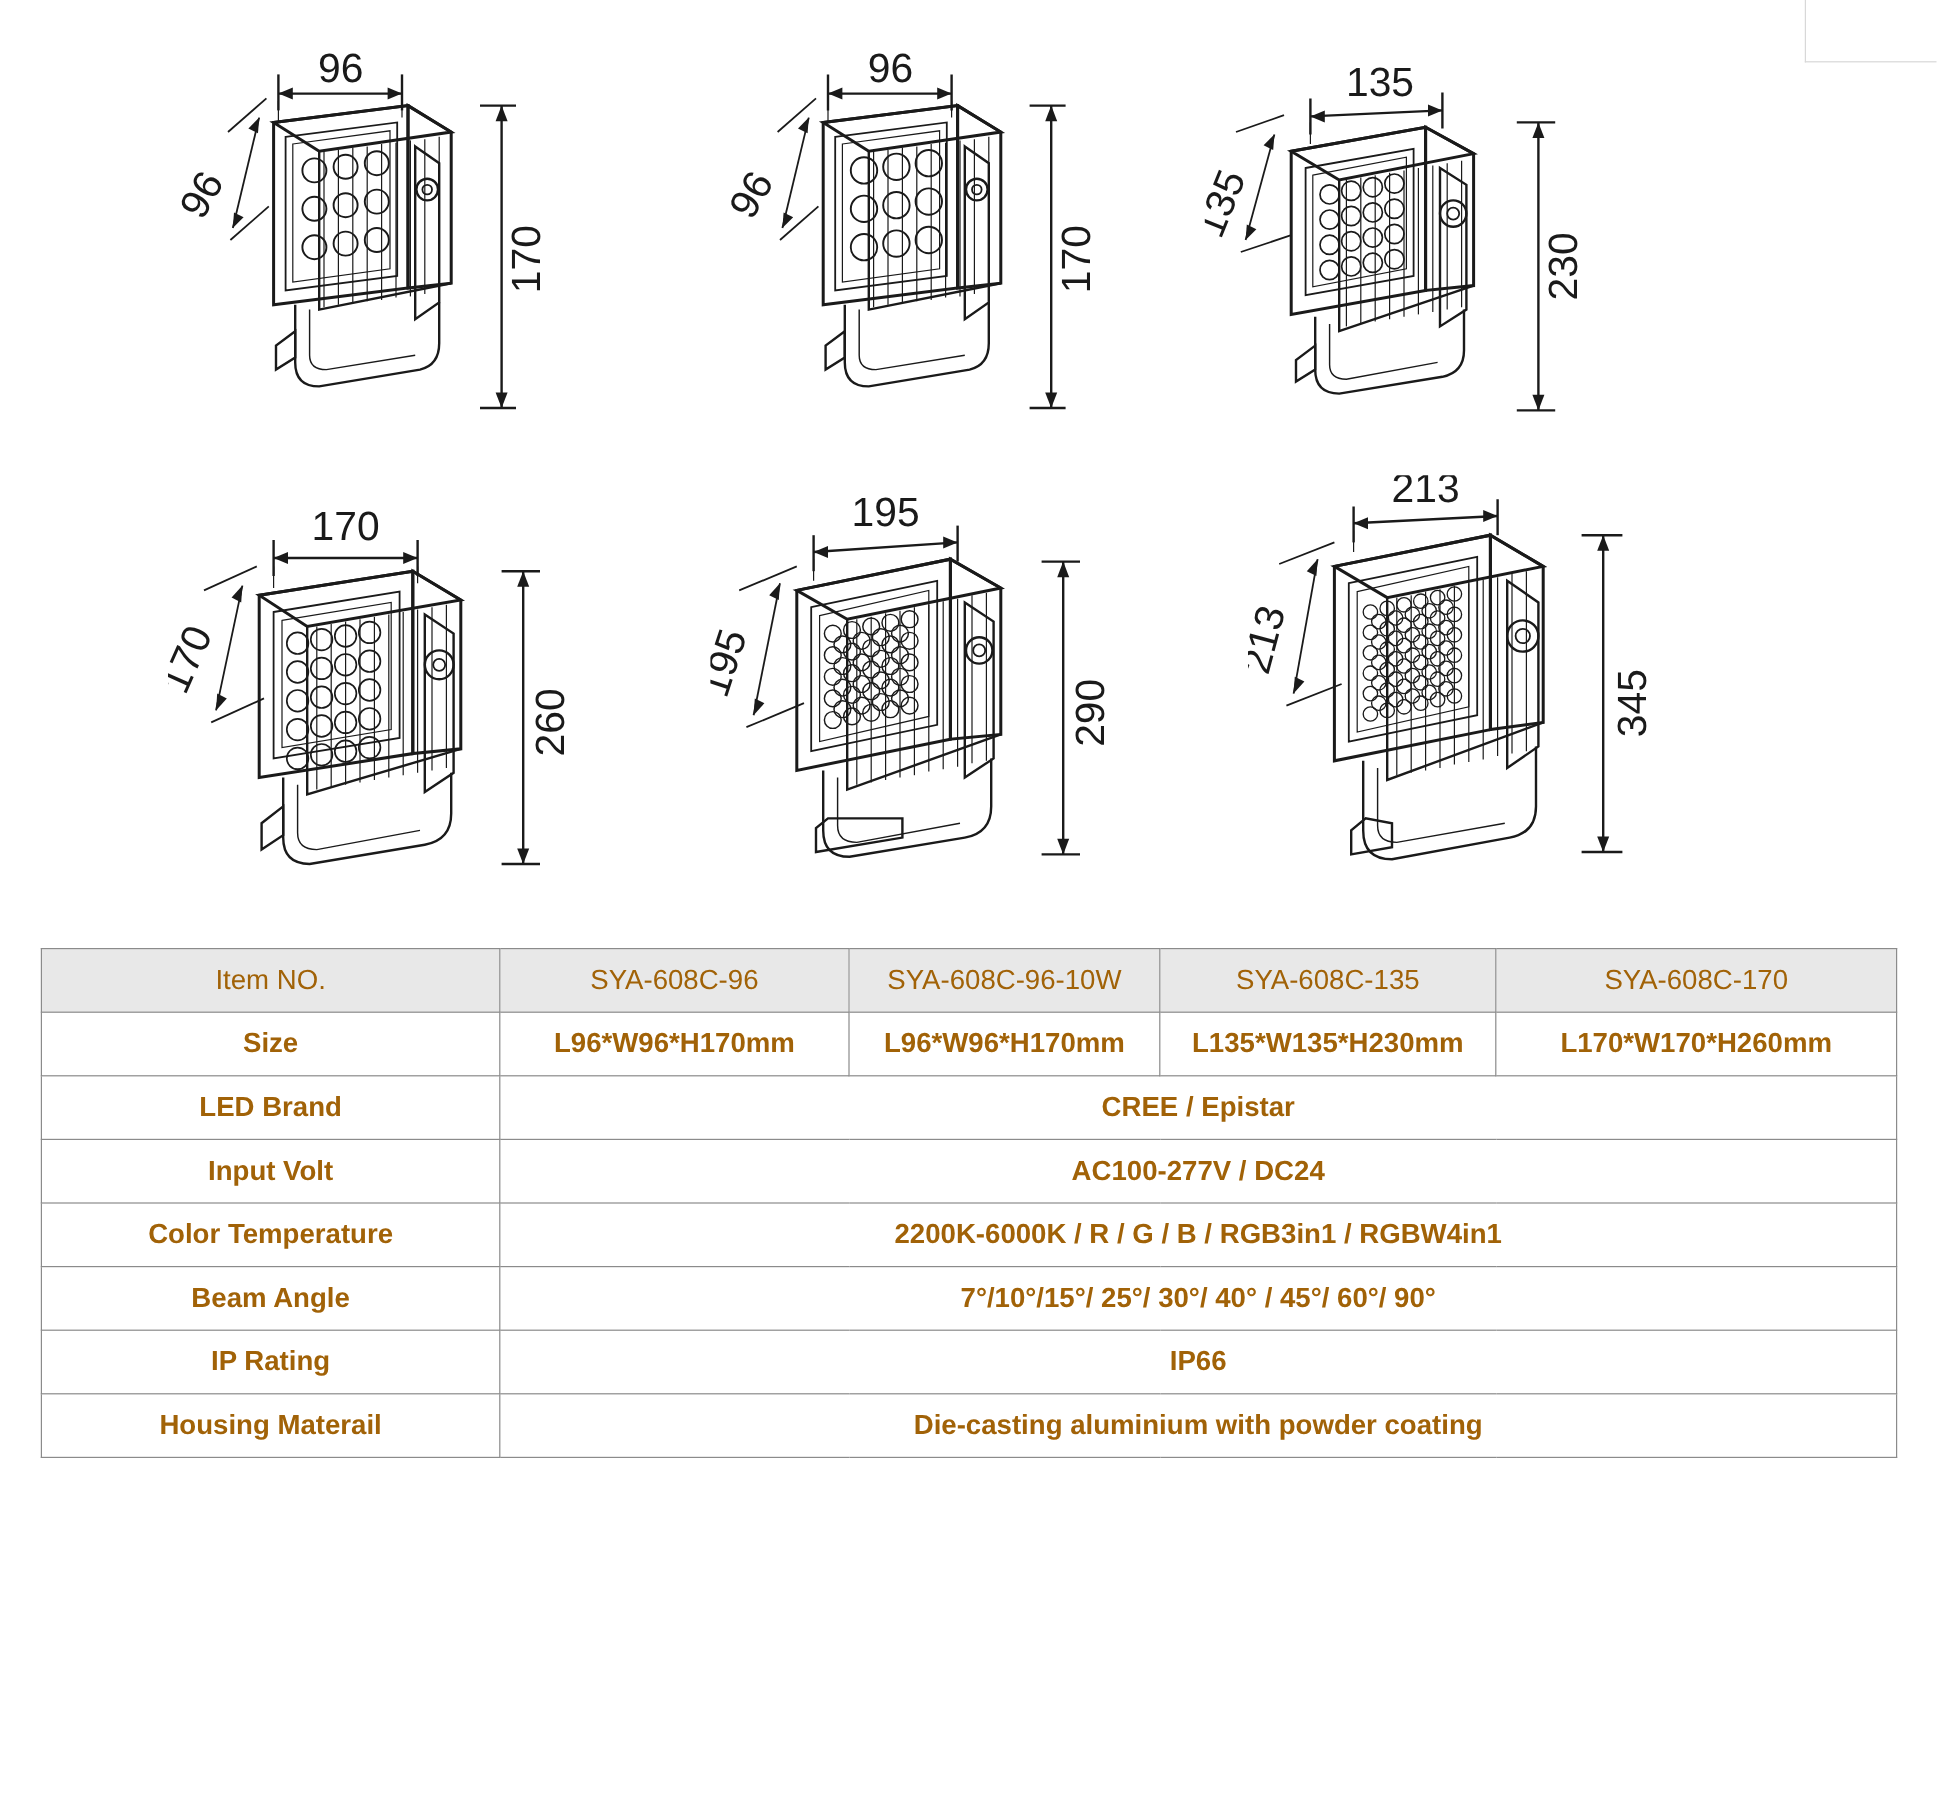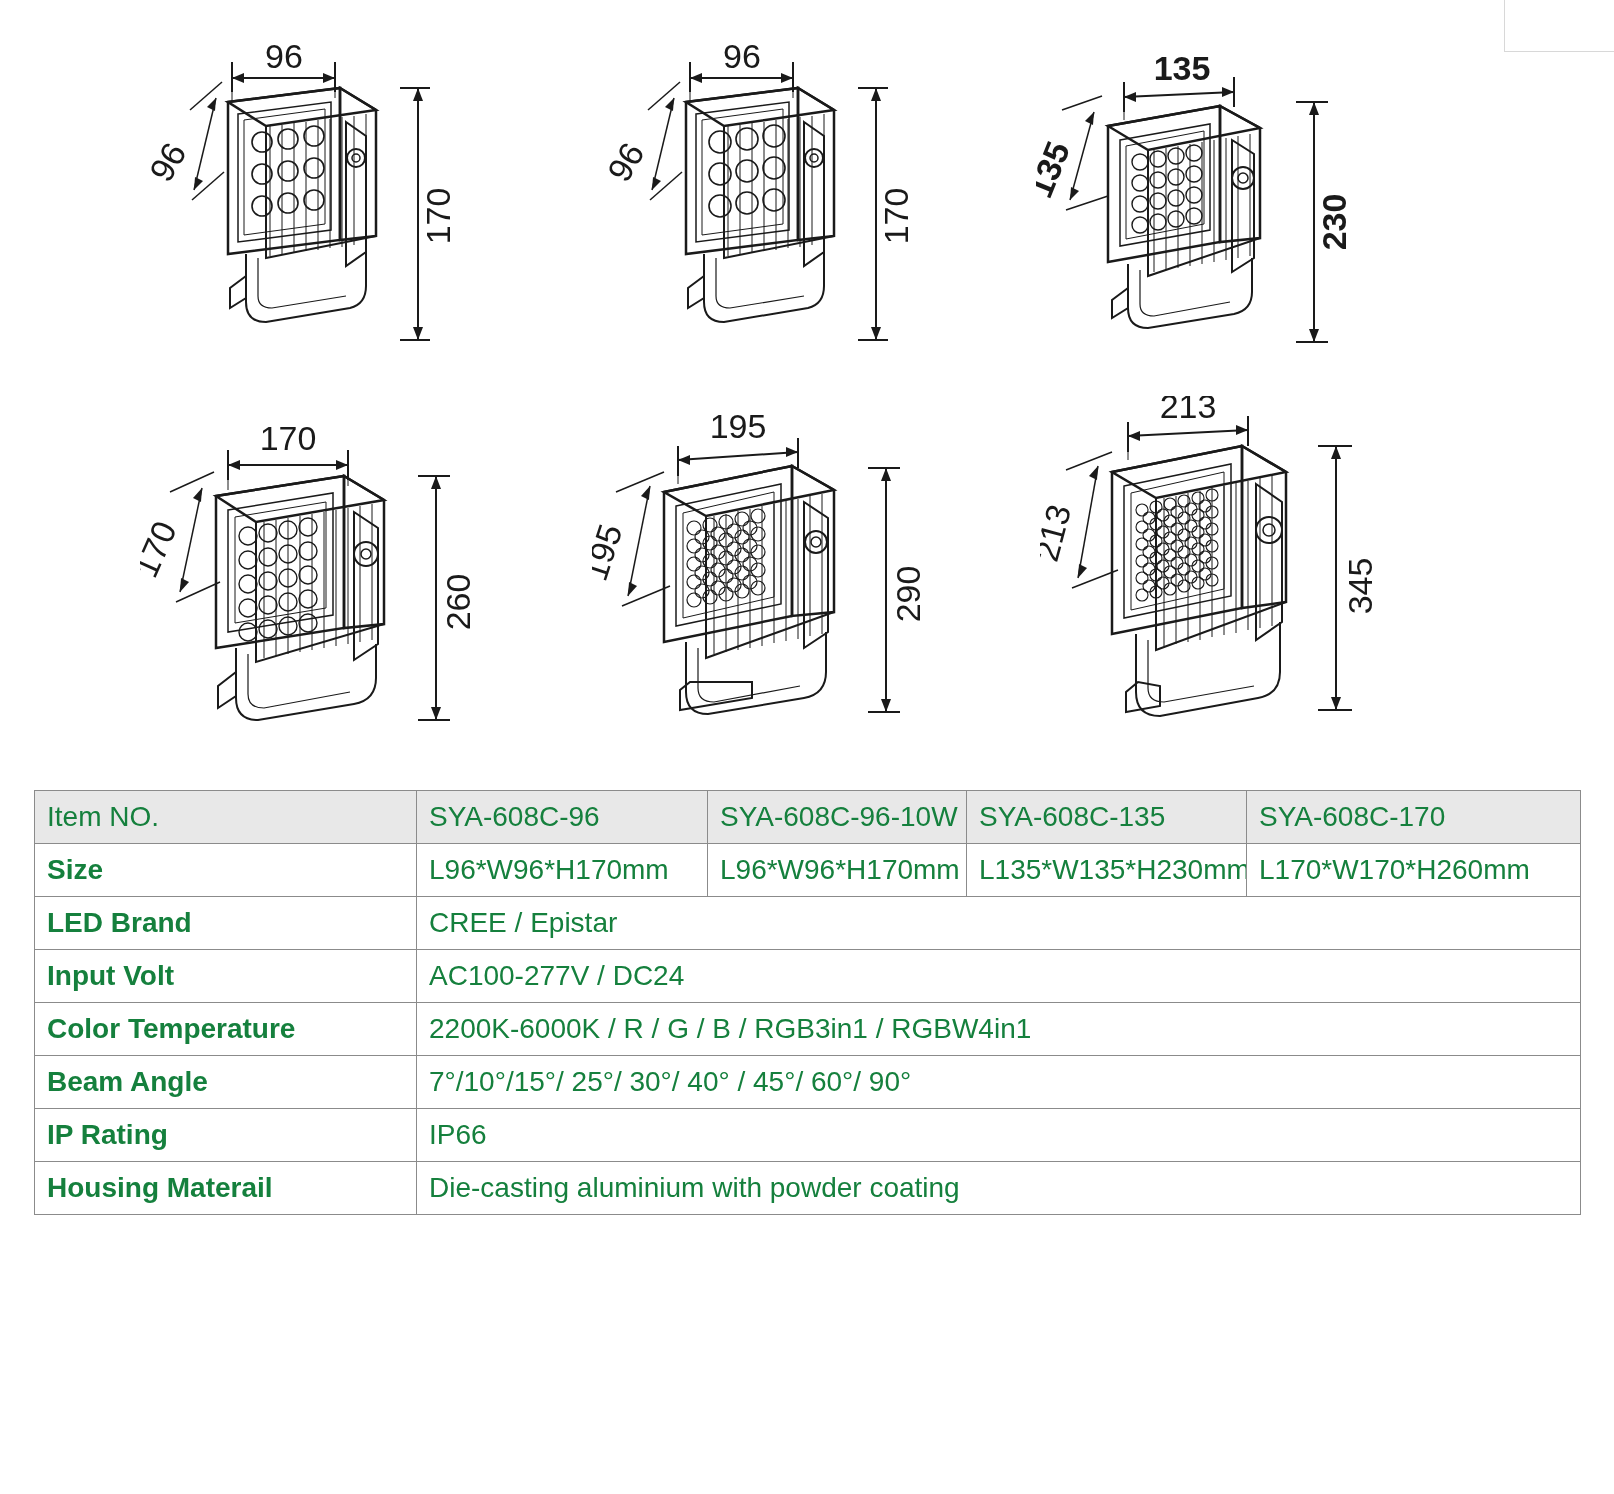--- a/index.html
+++ b/index.html
@@ -32,41 +32,42 @@
   #spec-table-wrap {
     position: absolute;
     left: 34px;
     top: 790px;
     width: 1546px;
   }
   table.spec {
     width: 100%;
     border-collapse: collapse;
     table-layout: fixed;
-    font-size: 28px;
-    color: #15803d;
+    font-size: 23px;
+    color: #a16207;
+    text-align: center;
   }
   table.spec td {
     border: 1px solid #8b8b8b;
     padding: 8px 12px 9px 12px;
     height: 53px;
     vertical-align: middle;
     white-space: nowrap;
     overflow: hidden;
   }
   table.spec tr.header-row td {
     background: #e8e8e8;
   }
   td.label-col {
     width: 382px;
     font-weight: bold;
     padding-left: 26px;
   }
   td.val {
-    font-weight: normal;
+    font-weight: bold;
   }
   tr.header-row td.label-col,
   tr.header-row td.val {
     font-weight: normal;
   }
   
   col.c1 { width: 382px; }
   col.c2 { width: 291px; }
   col.c3 { width: 259px; }
   col.c4 { width: 280px; }
@@ -224,21 +225,21 @@
           <circle cx="112" cy="166" r="11"></circle>
             <circle cx="139" cy="163" r="11"></circle>
             <circle cx="166" cy="160" r="11"></circle>
         </g>
         <text class="dimtext" x="134" y="28" text-anchor="middle">96</text>
         <text class="dimtext" x="0" y="0" transform="translate(28,128) rotate(-60)" text-anchor="middle">96</text>
         <text class="dimtext" x="0" y="0" transform="translate(300,176) rotate(-90)" text-anchor="middle">170</text>
       </svg>
     </div>
 
-    <div class="fig" style="left:1036px; top:50px;font-weight:bold;">
+    <div class="fig" style="left:1004px; top:50px;">
       <svg width="360" height="330" viewBox="0 0 360 330">
         <g stroke="#1a1a1a" fill="none" stroke-width="2">
           <line x1="88" y1="47" x2="198" y2="42"></line>
           <path d="M88 47 l12 -5 v10 z" fill="#1a1a1a" stroke="none"></path>
           <path d="M198 42 l-12 -5 v10 z" fill="#1a1a1a" stroke="none"></path>
           <line x1="88" y1="32" x2="88" y2="62"></line>
           <line x1="198" y1="27" x2="198" y2="57"></line>
           <line x1="88" y1="52" x2="88" y2="70" stroke-width="1"></line>
 
           <line x1="26" y1="60" x2="66" y2="46" stroke-width="1.5"></line>

